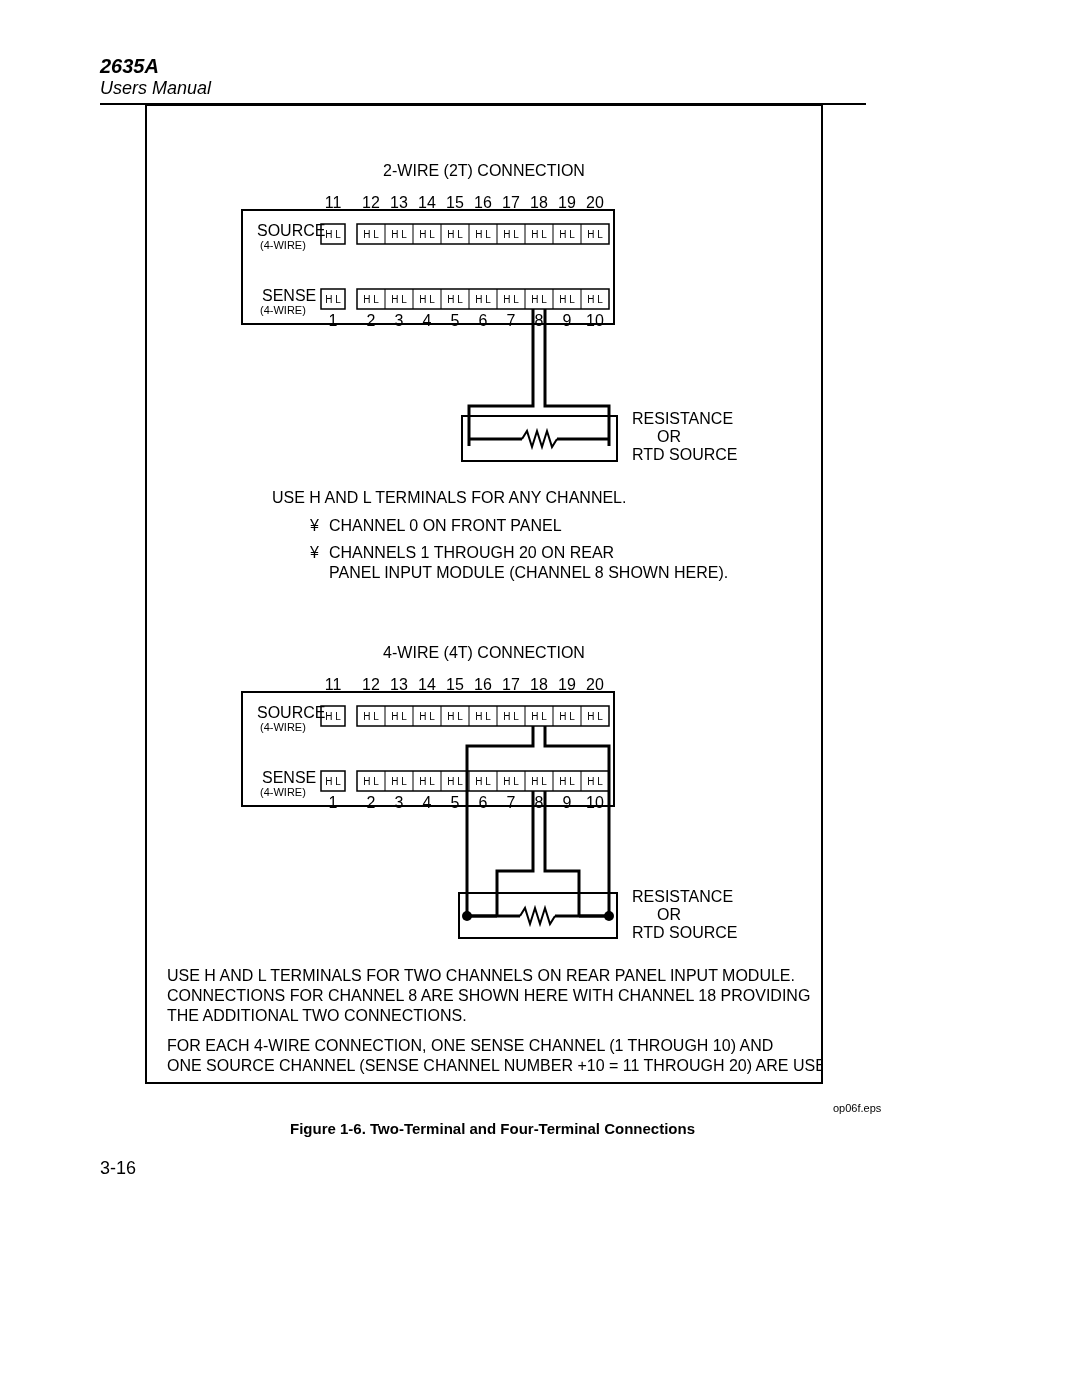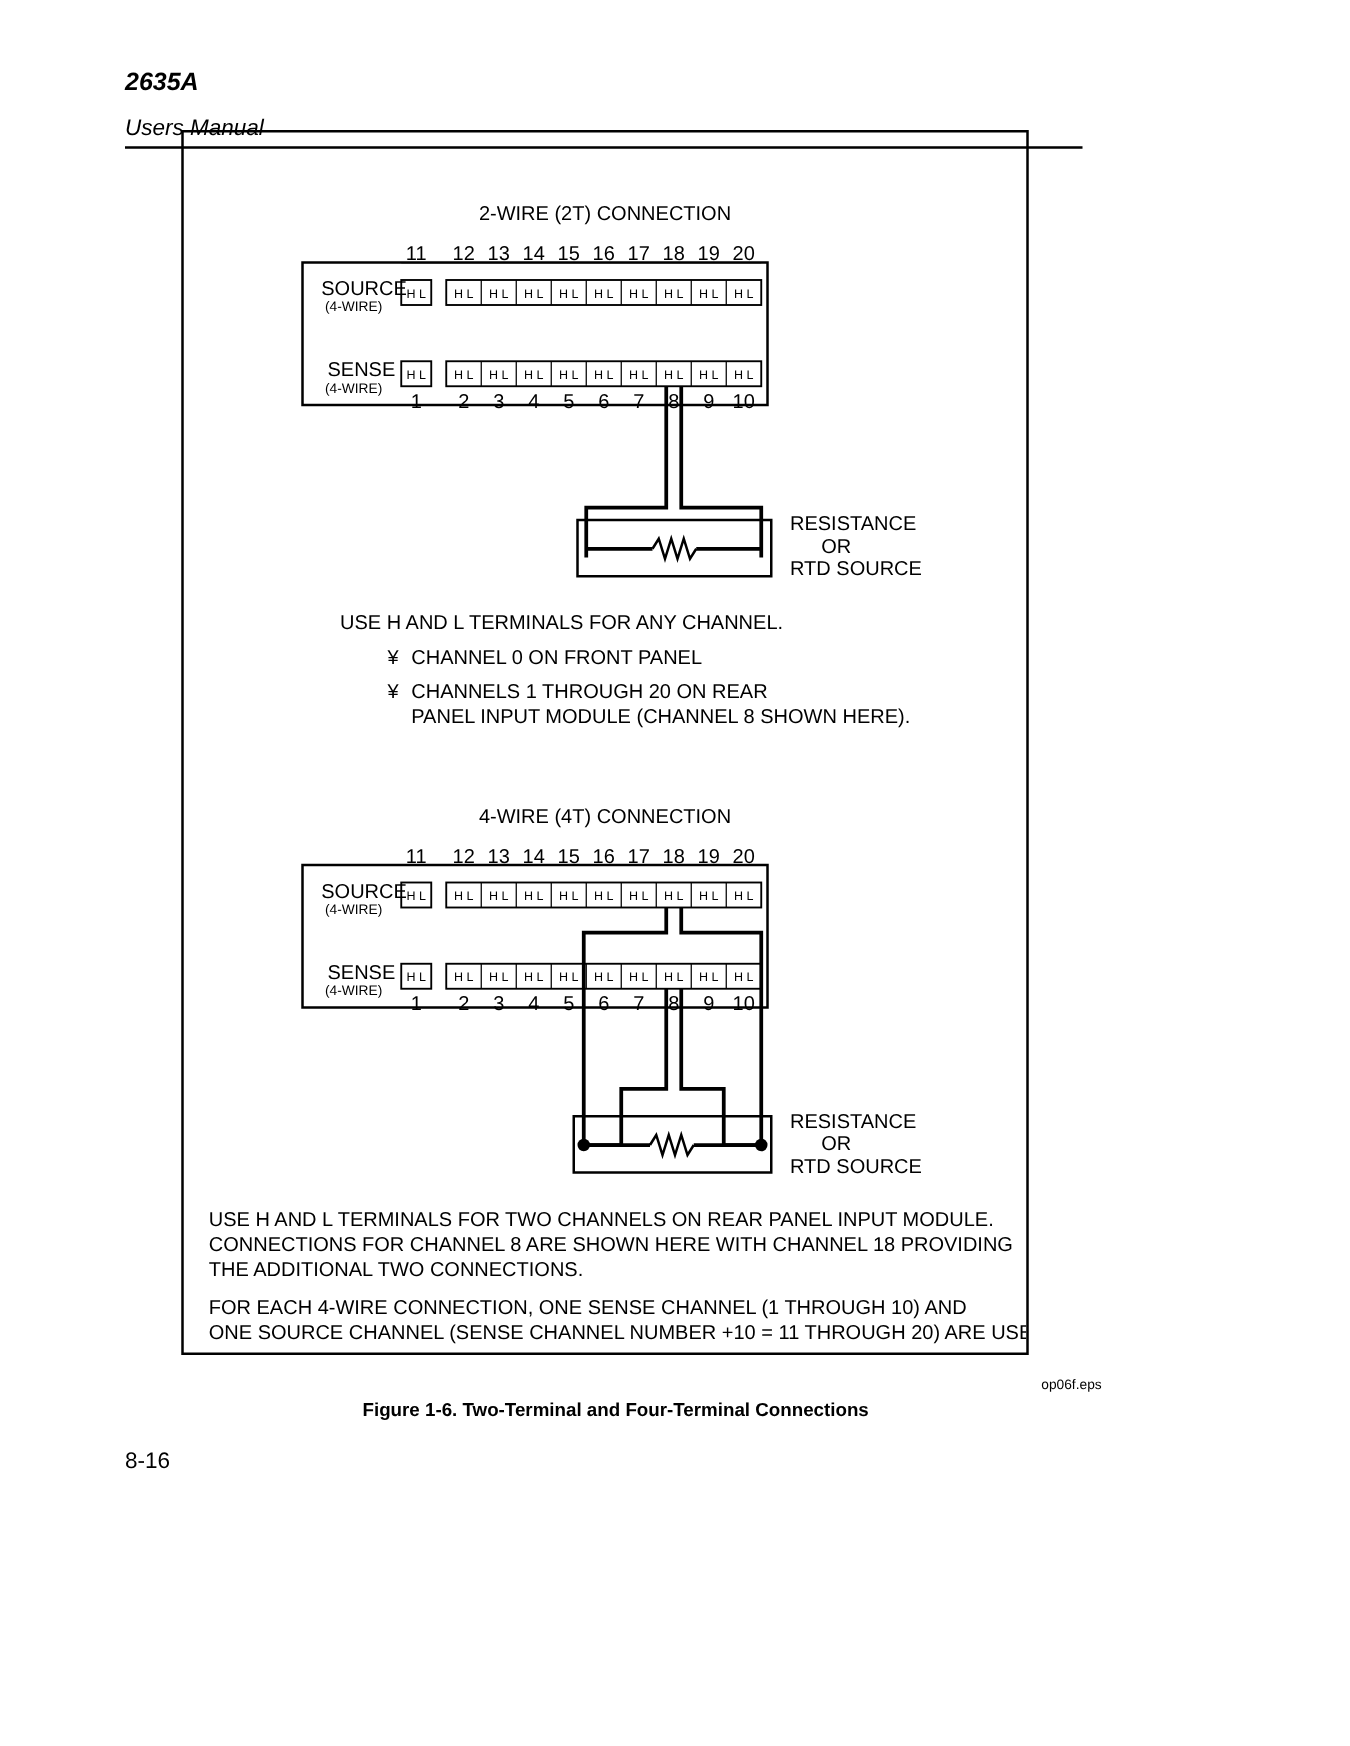--- a/index.html
+++ b/index.html
@@ -17,21 +17,21 @@
     padding: 55px 90px 60px 100px;
   }
   .hdr-model {
     font-weight: bold;
     font-style: italic;
     font-size: 20px;
   }
   .hdr-sub {
     font-style: italic;
     font-size: 18px;
-    margin-top: 14px;
+    margin-top: 0;
   }
   .hdr-rule {
     border-top: 2px solid #000;
     margin-top: 4px;
   }
   .figure-frame {
     position: absolute;
     left: 145px;
     top: 104px;
     width: 678px;
@@ -297,14 +297,14 @@
       <text class="t-main" x="20" y="875">USE H AND L TERMINALS FOR TWO CHANNELS ON REAR PANEL INPUT MODULE.</text>
       <text class="t-main" x="20" y="895">CONNECTIONS FOR CHANNEL 8 ARE SHOWN HERE WITH CHANNEL 18 PROVIDING</text>
       <text class="t-main" x="20" y="915">THE ADDITIONAL TWO CONNECTIONS.</text>
       <text class="t-main" x="20" y="945">FOR EACH 4-WIRE CONNECTION, ONE SENSE CHANNEL (1 THROUGH 10) AND</text>
       <text class="t-main" x="20" y="965">ONE SOURCE CHANNEL (SENSE CHANNEL NUMBER +10 = 11 THROUGH 20) ARE USED.</text>
     </svg>
   </div>
 
   <div class="eps-label">op06f.eps</div>
   <div class="caption">Figure 1-6. Two-Terminal and Four-Terminal Connections</div>
-  <div class="page-num">8-16</div>
+  <div class="page-num">3-16</div>
 </div>
 
 </body></html>

